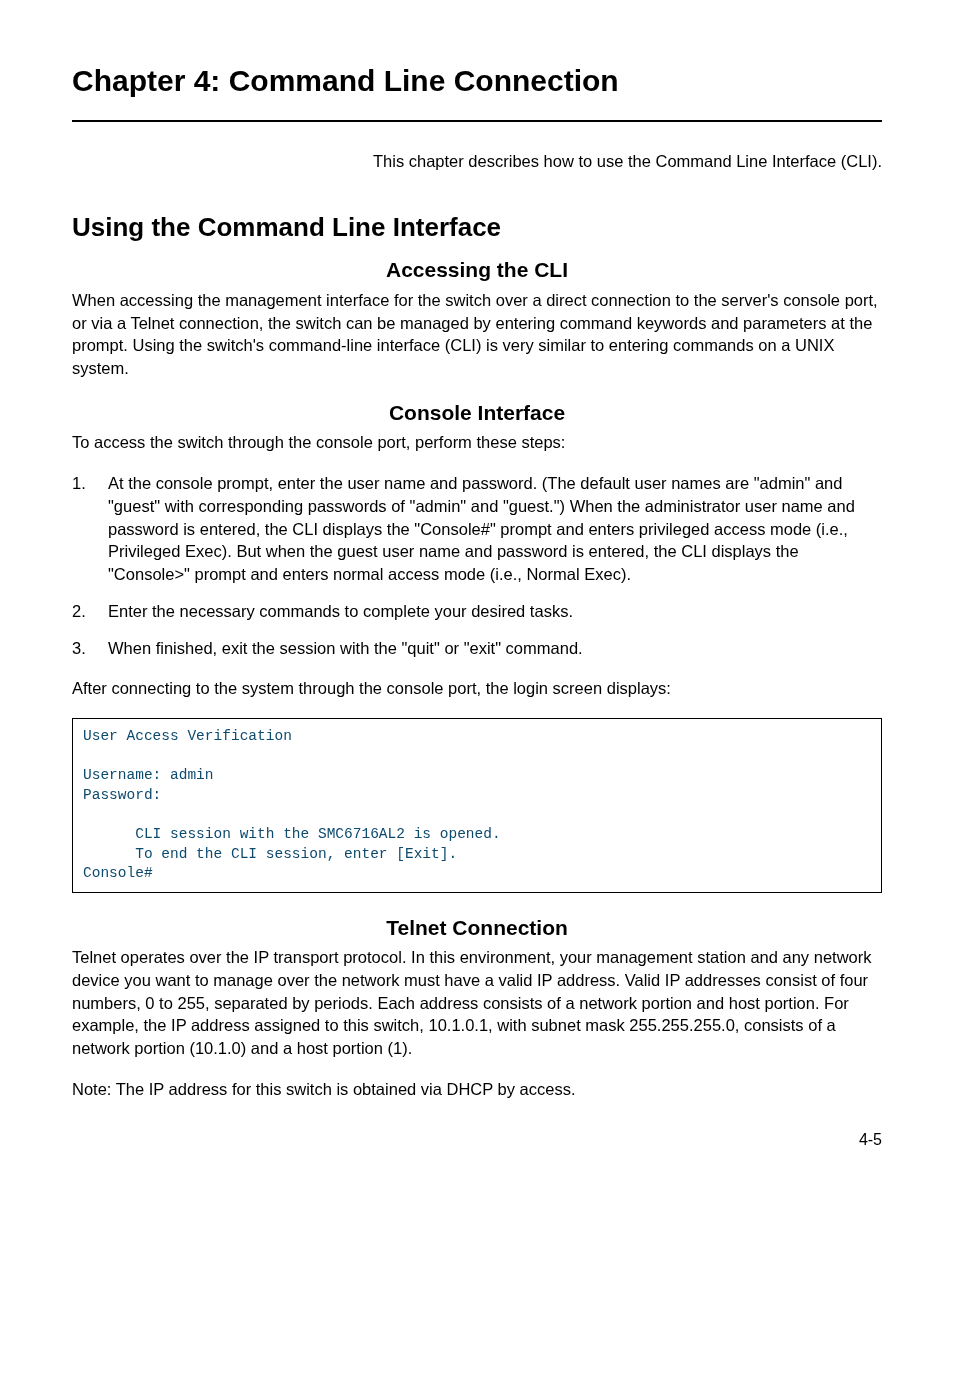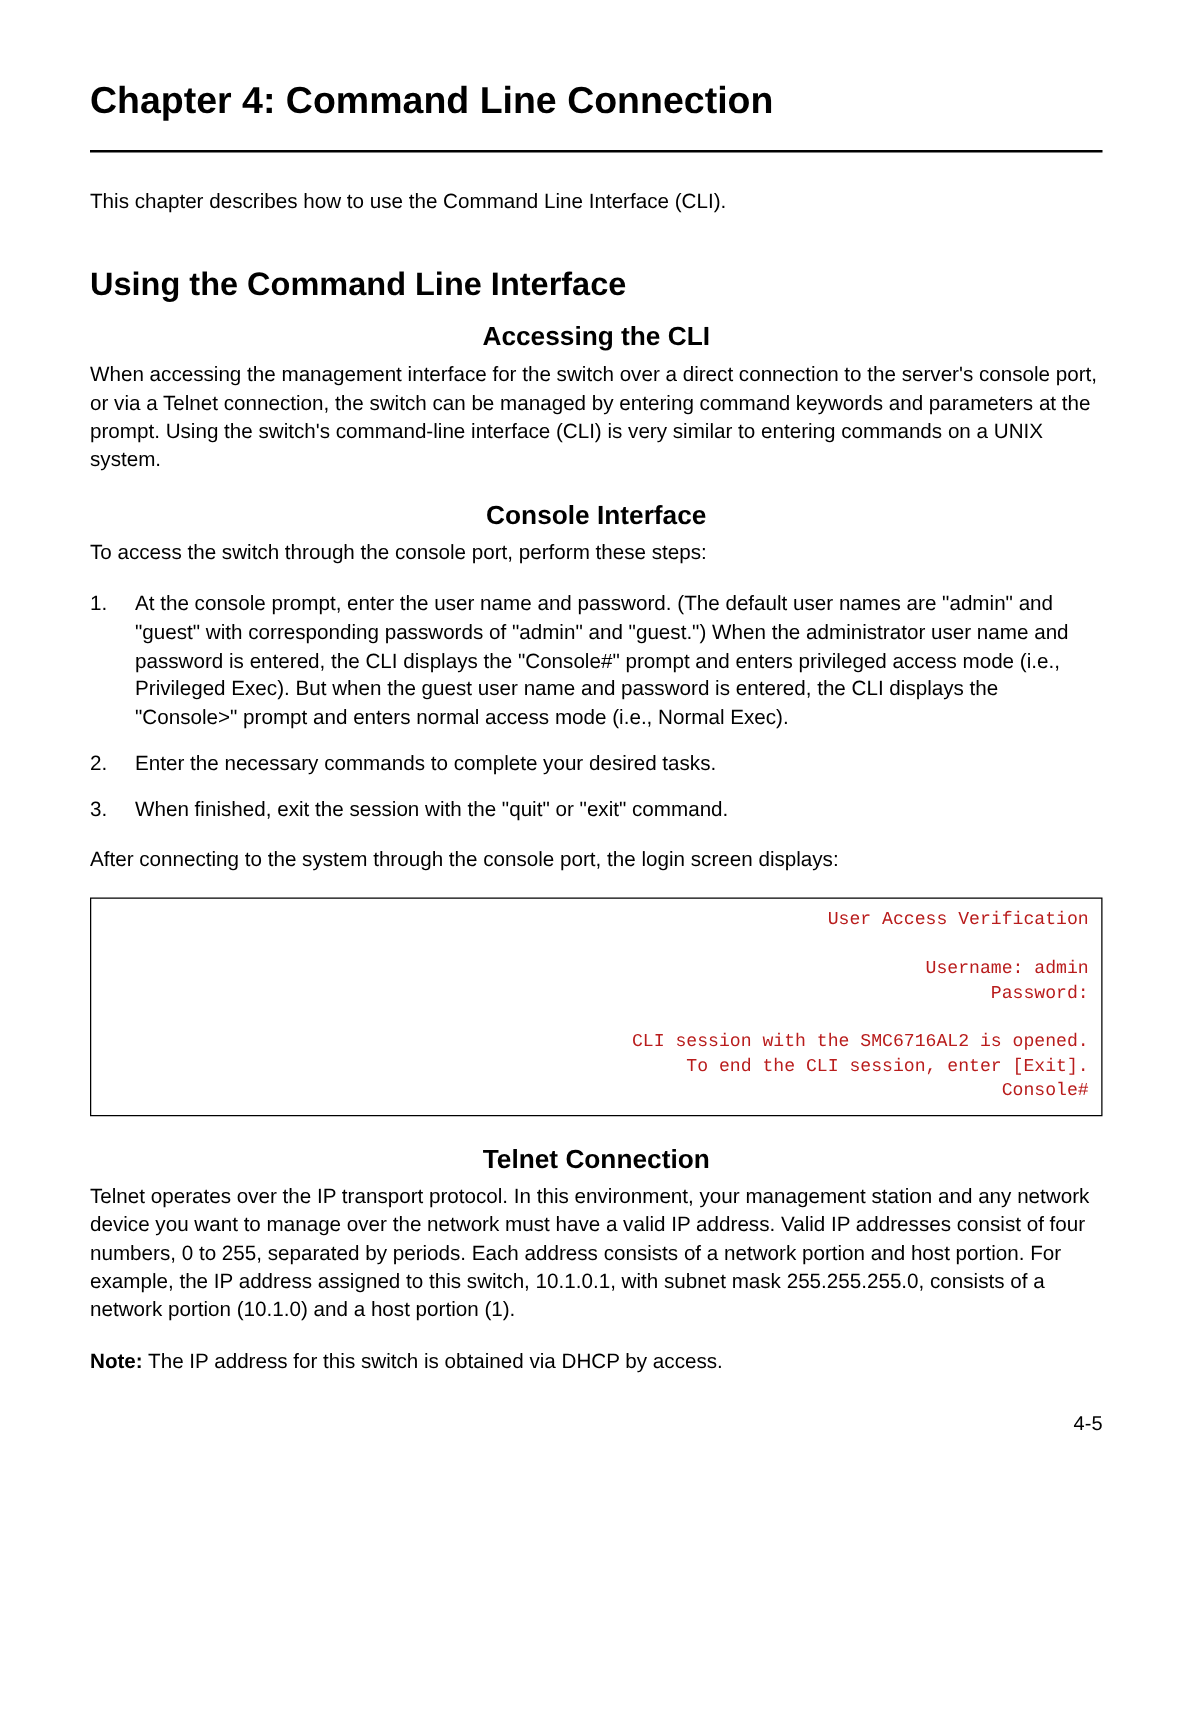--- a/index.html
+++ b/index.html
@@ -20,20 +20,21 @@
       font-weight: bold;
       margin-bottom: 18px;
     }
     .chapter-underline {
       border-bottom: 2px solid #000;
       margin-bottom: 28px;
     }
     .intro-text {
       font-size: 16.5px;
       margin-bottom: 36px;
+      text-align: right;
     }
     .section-heading {
       font-size: 26px;
       font-weight: bold;
       margin-bottom: 10px;
     }
     .subsection-heading {
       font-size: 21px;
       font-weight: bold;
       margin-bottom: 4px;
@@ -60,29 +61,28 @@
       flex: 1;
     }
     .code-block {
       border: 1px solid #000;
       padding: 8px 10px;
       font-family: "Courier New", Courier, monospace;
       font-size: 14.5px;
       line-height: 1.35;
       white-space: pre;
       margin-bottom: 20px;
-      color: #b91c1c;
-      text-align: right;
+      color: #0c4a6e;
     }
     .note-line {
       font-size: 16.5px;
       margin-bottom: 20px;
     }
     .note-bold {
-      font-weight: bold;
+      font-weight: normal;
     }
     .page-num {
       text-align: right;
       font-size: 16px;
       margin-top: 28px;
     }
   </style>
 </head>
 <body>
 

